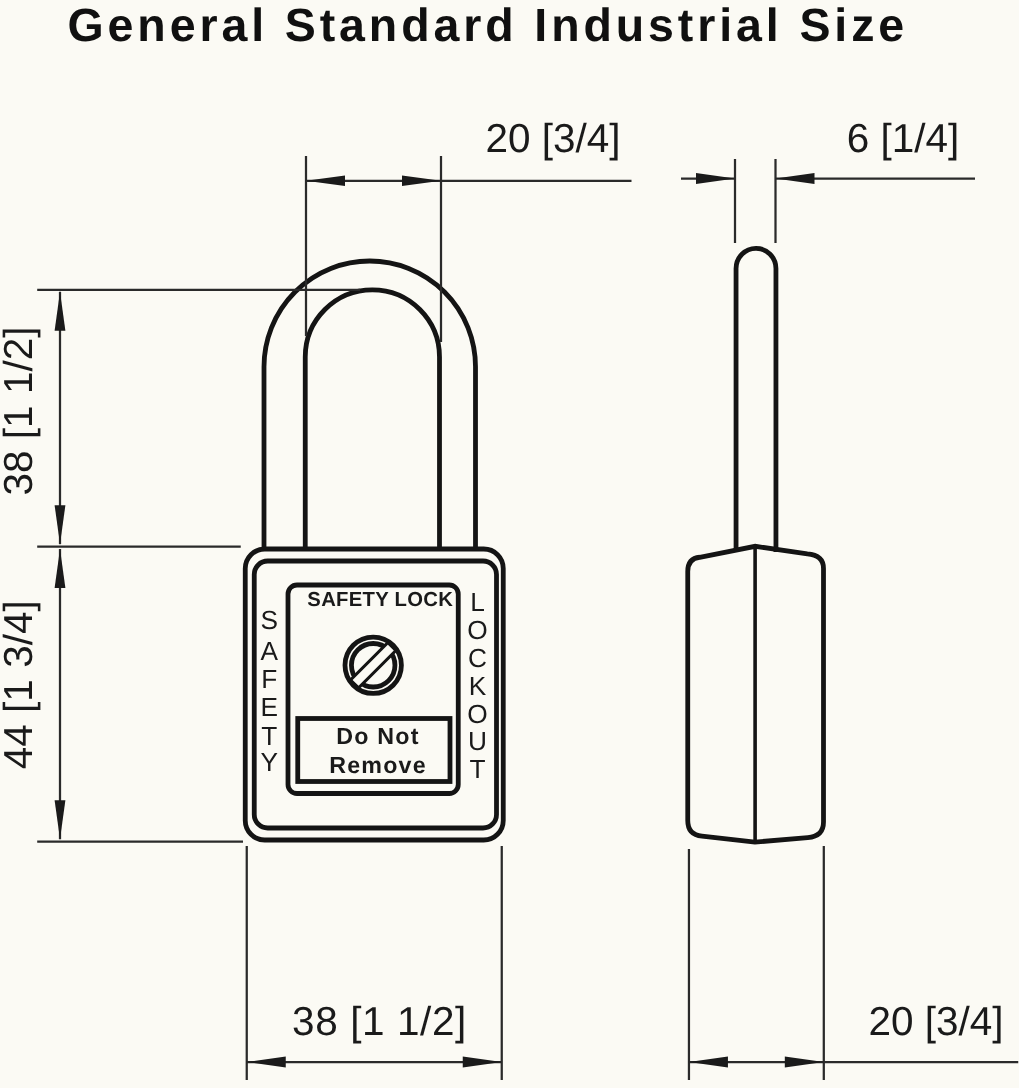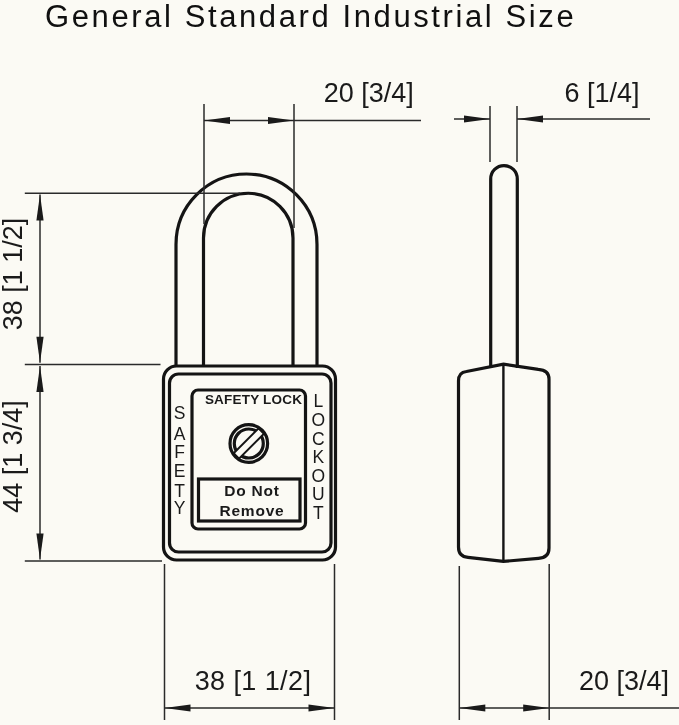--- a/index.html
+++ b/index.html
@@ -1,18 +1,18 @@
 <!DOCTYPE html>
 <html><head>
 <meta charset="utf-8">
 <style>
   html,body{margin:0;padding:0;}
   body{width:679px;height:725px;background:#fbfaf4;overflow:hidden;position:relative;
        font-family:"Liberation Sans", sans-serif;}
-  #title{position:absolute;left:45px;top:-1px;font-size:31px;font-weight:normal;color:#101010;
+  #title{position:absolute;left:45px;top:-1px;font-size:31px;font-weight:bold;color:#101010;
          letter-spacing:2.6px;white-space:nowrap;}
   svg{position:absolute;left:0;top:0;}
   text{font-family:"Liberation Sans", sans-serif;fill:#1a1a1a;}
   .dim{font-size:27px;}
   .thin{stroke:#2a2a2a;stroke-width:1.5;fill:none;}
   .obj{stroke:#141414;stroke-width:3.2;fill:none;}
   .arr{fill:#1a1a1a;stroke:none;}
 </style>
 </head>
 <body>

